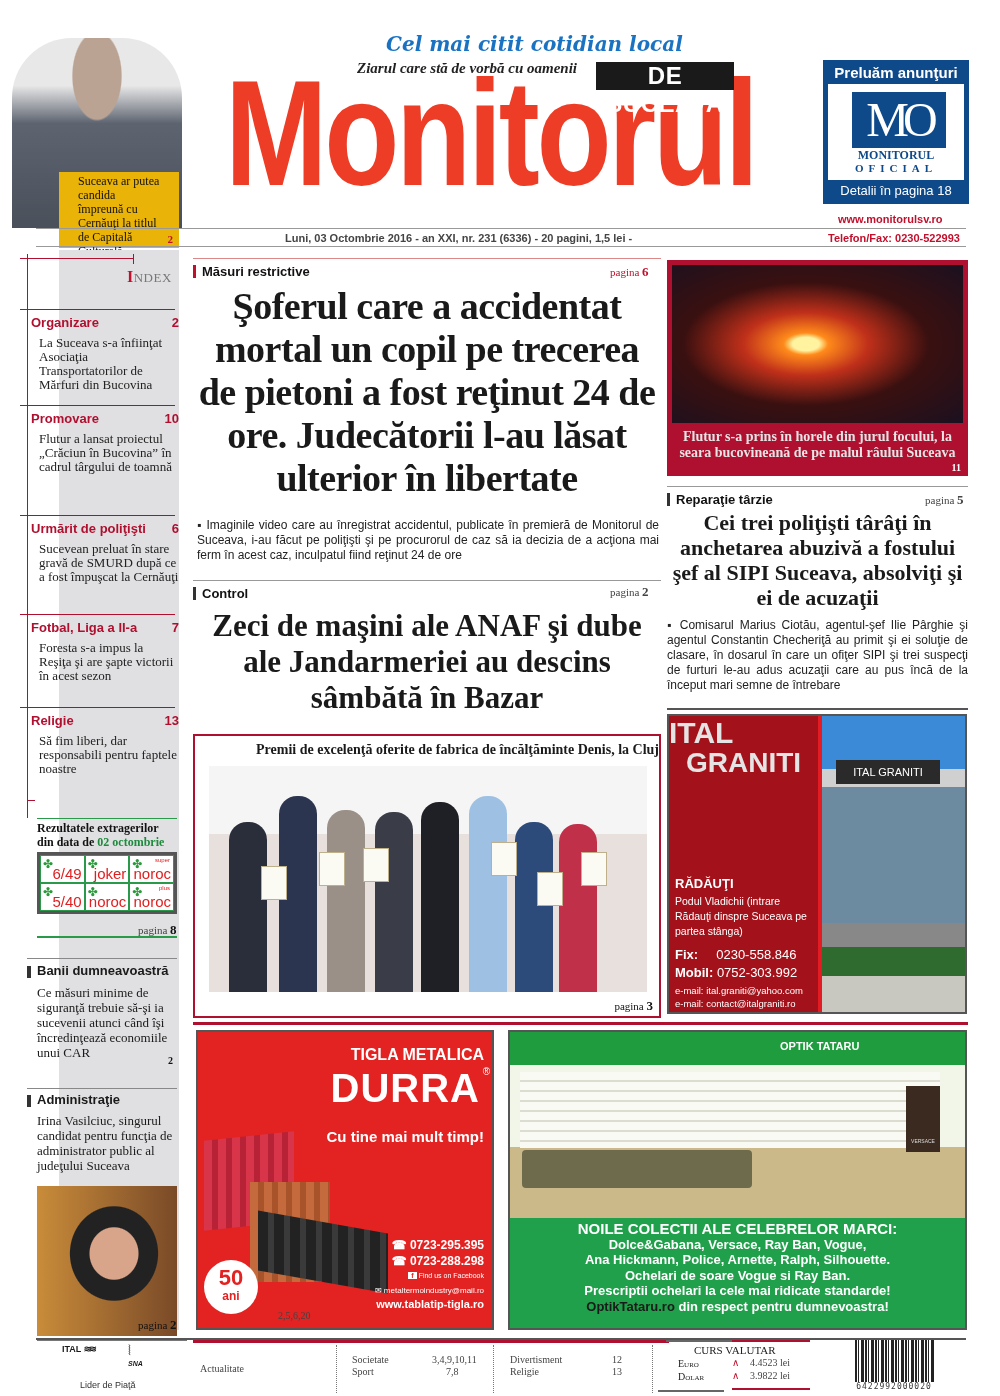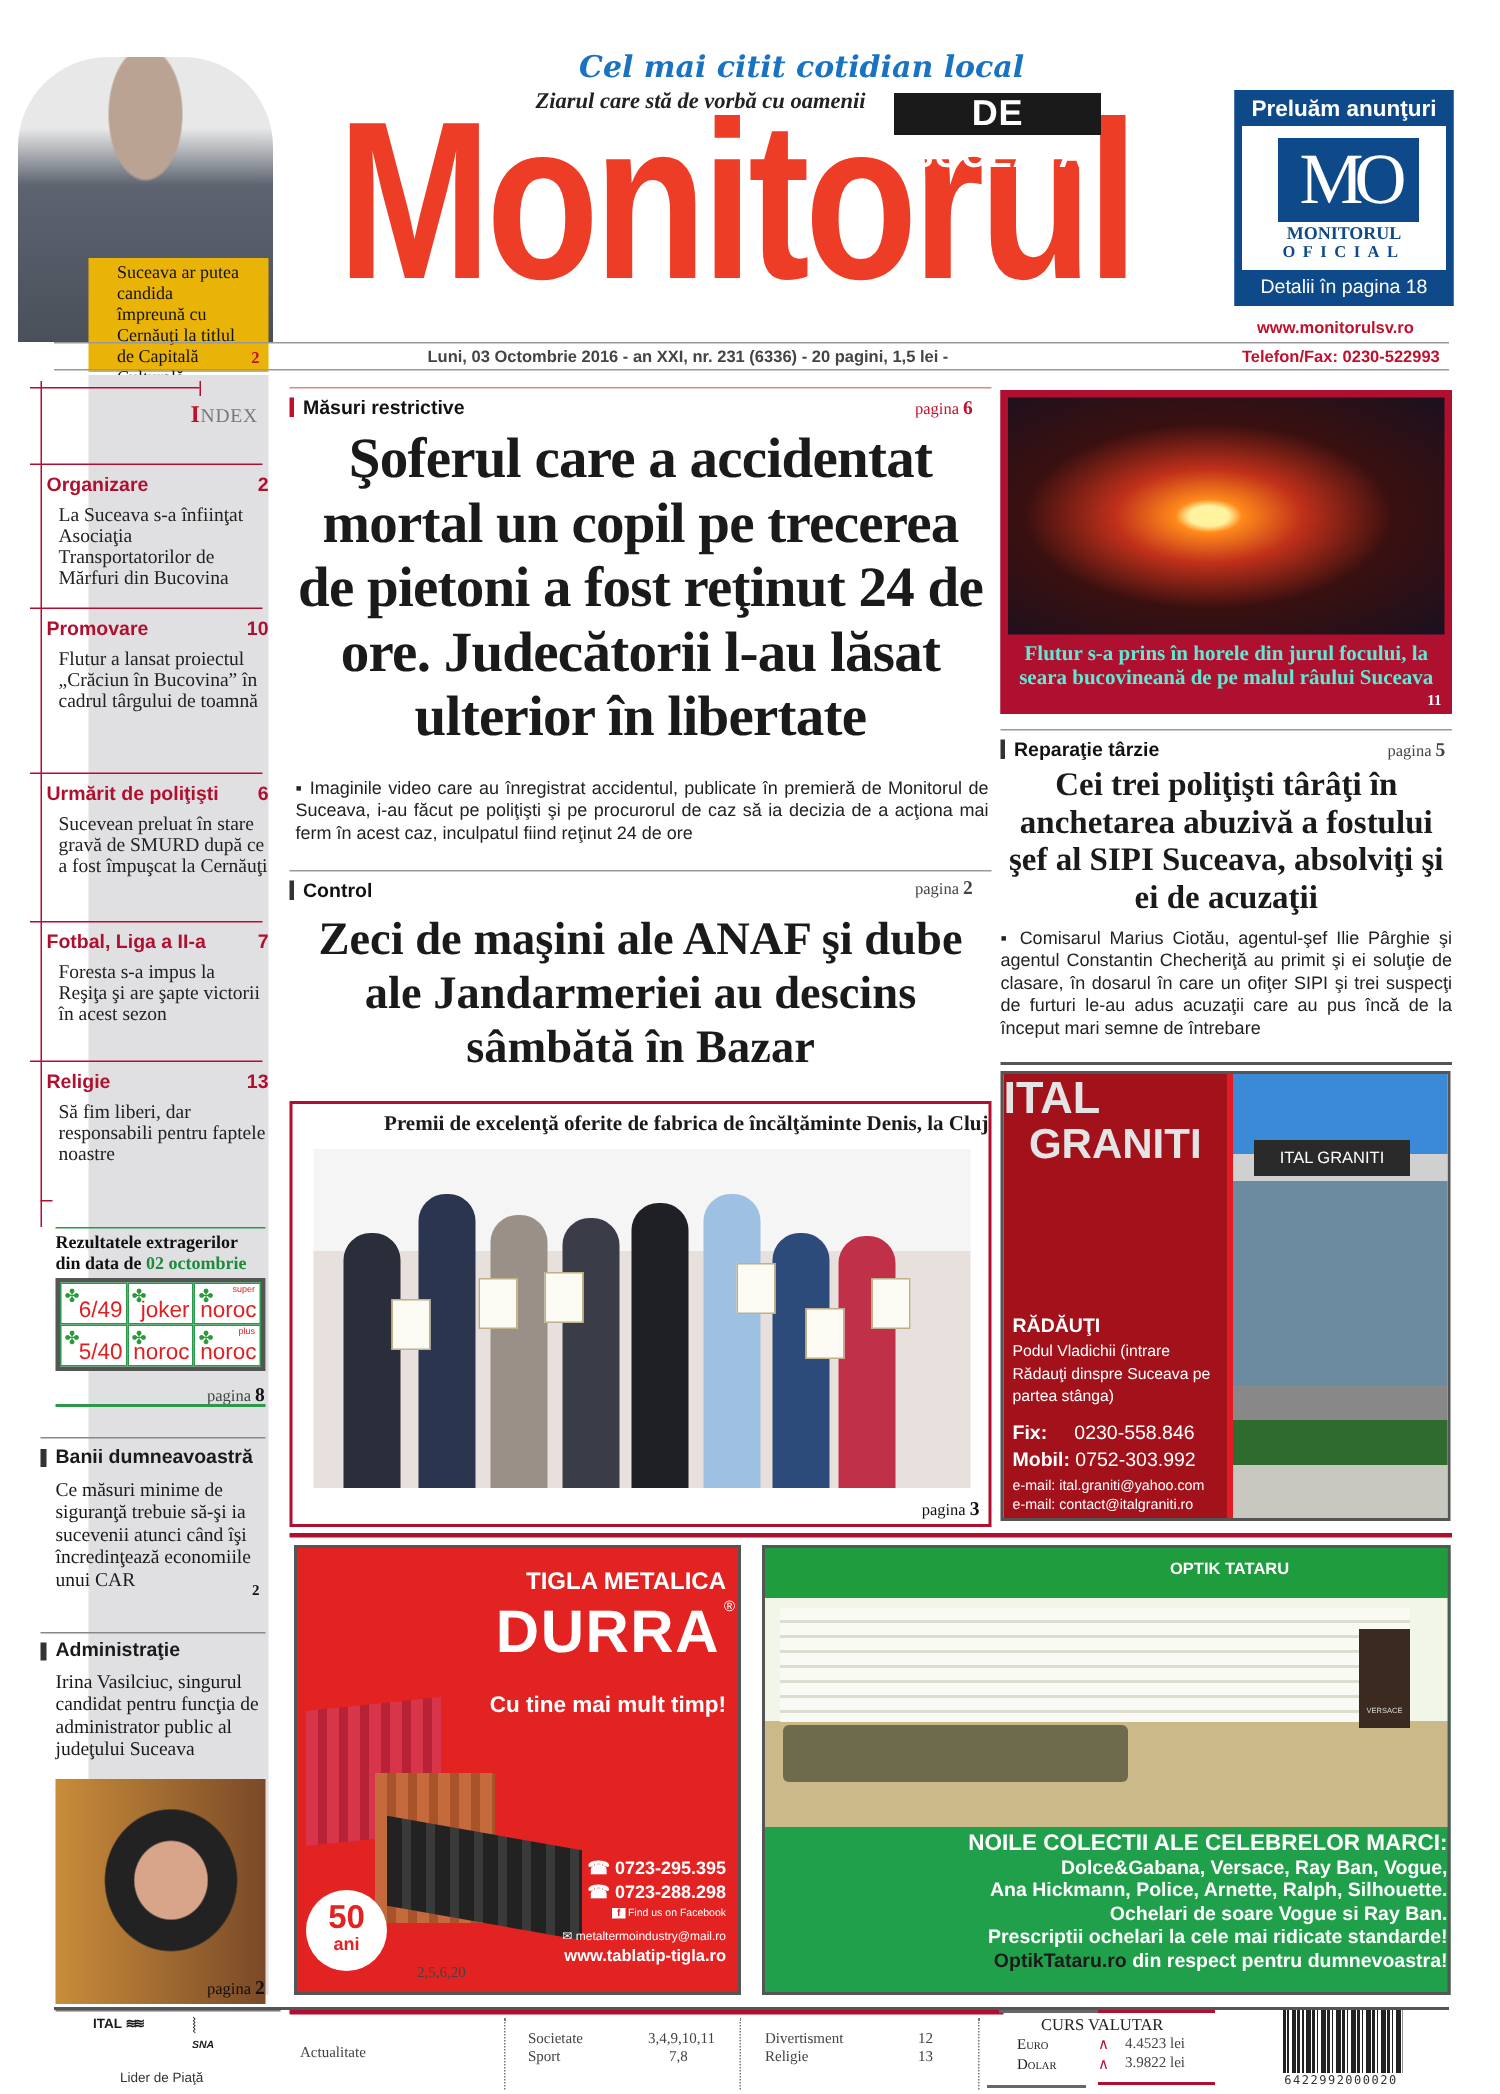--- a/index.html
+++ b/index.html
@@ -55,32 +55,32 @@
 .lead{font-size:12px;line-height:15px;text-align:justify;color:#222}
 .head2{left:193px;top:608px;width:468px;text-align:center;font-family:"Liberation Serif",serif;font-weight:bold;font-size:31px;line-height:36px}
 .photo-box{left:193px;top:734px;width:468px;height:284px;border:2px solid #b01030}
 .photo-cap{font-family:"Liberation Serif",serif;font-weight:bold;font-size:14px;text-align:right;margin-top:6px}
 .group-photo{margin:8px 12px 0 14px;height:226px;background:linear-gradient(180deg,#f5f5f5 0 30%,#e8e0dc 30%);position:relative;overflow:hidden}
 .person{position:absolute;bottom:0;width:38px;border-radius:18px 18px 0 0}
 .cert{position:absolute;width:26px;height:34px;background:#fbfbf3;border:1px solid #bdb08a}
 
 .fire{left:667px;top:260px;width:301px;height:216px;background:#b01030;border:1px solid #b01030}
 .fire-img{margin:4px 4px 0 4px;height:158px;background:radial-gradient(ellipse at 46% 50%,#fff3a0 0 6%,#ff8a1a 10%,#c0301a 28%,#3a1010 55%,#1b1020 100%)}
-.fire-cap{color:#5eead4;font-family:"Liberation Serif",serif;font-weight:bold;font-size:14px;text-align:center;line-height:16px;margin-top:6px}
+.fire-cap{color:#e5e5e5;font-family:"Liberation Serif",serif;font-weight:bold;font-size:14px;text-align:center;line-height:16px;margin-top:6px}
 .head3{left:667px;top:510px;width:301px;text-align:center;font-family:"Liberation Serif",serif;font-weight:bold;font-size:22px;line-height:25px}
 
 .ital{left:667px;top:714px;width:300px;height:300px;border:2px solid #555;display:flex}
 .ital-l{width:149px;background:#a3121a;position:relative;color:#fff}
 .ital-r{flex:1;border-left:4px solid #e31b23;background:linear-gradient(180deg,#3a8ad8 0 18%,#d0d0d0 18% 24%,#6c8aa0 24% 70%,#888 70% 78%,#2f6a2f 78% 88%,#c8c8c0 88%);position:relative}
 .ital-sign{position:absolute;left:14px;top:44px;width:104px;height:24px;background:#2a2a2a;color:#fff;font-size:11px;text-align:center;line-height:24px}
 
 .durra{left:196px;top:1030px;width:298px;height:300px;background:#e32222;border:2px solid #555;color:#fff}
 .optik{left:508px;top:1030px;width:459px;height:300px;border:2px solid #555;background:#21a04b}
 .optik-img{height:186px;background:linear-gradient(180deg,#1e9c3e 0 18%,#f2f6e8 18% 62%,#cbb98a 62%);position:relative}
-.optik-txt{color:#fff;font-weight:bold;text-align:right;font-size:13px;line-height:15.5px;padding-top:3px}
+.optik-txt{color:#fff;font-weight:bold;text-align:center;font-size:13px;line-height:15.5px;padding-top:3px}
 
 .foot-rule{height:2px;background:#555}
 .ft{font-family:"Liberation Serif",serif;font-size:10px;color:#444}
 .dotv{border-left:1px dotted #777}
 </style>
 </head>
 <body>
 
 <div class="abs mayor"></div>
 <div class="abs mayor-cap">

